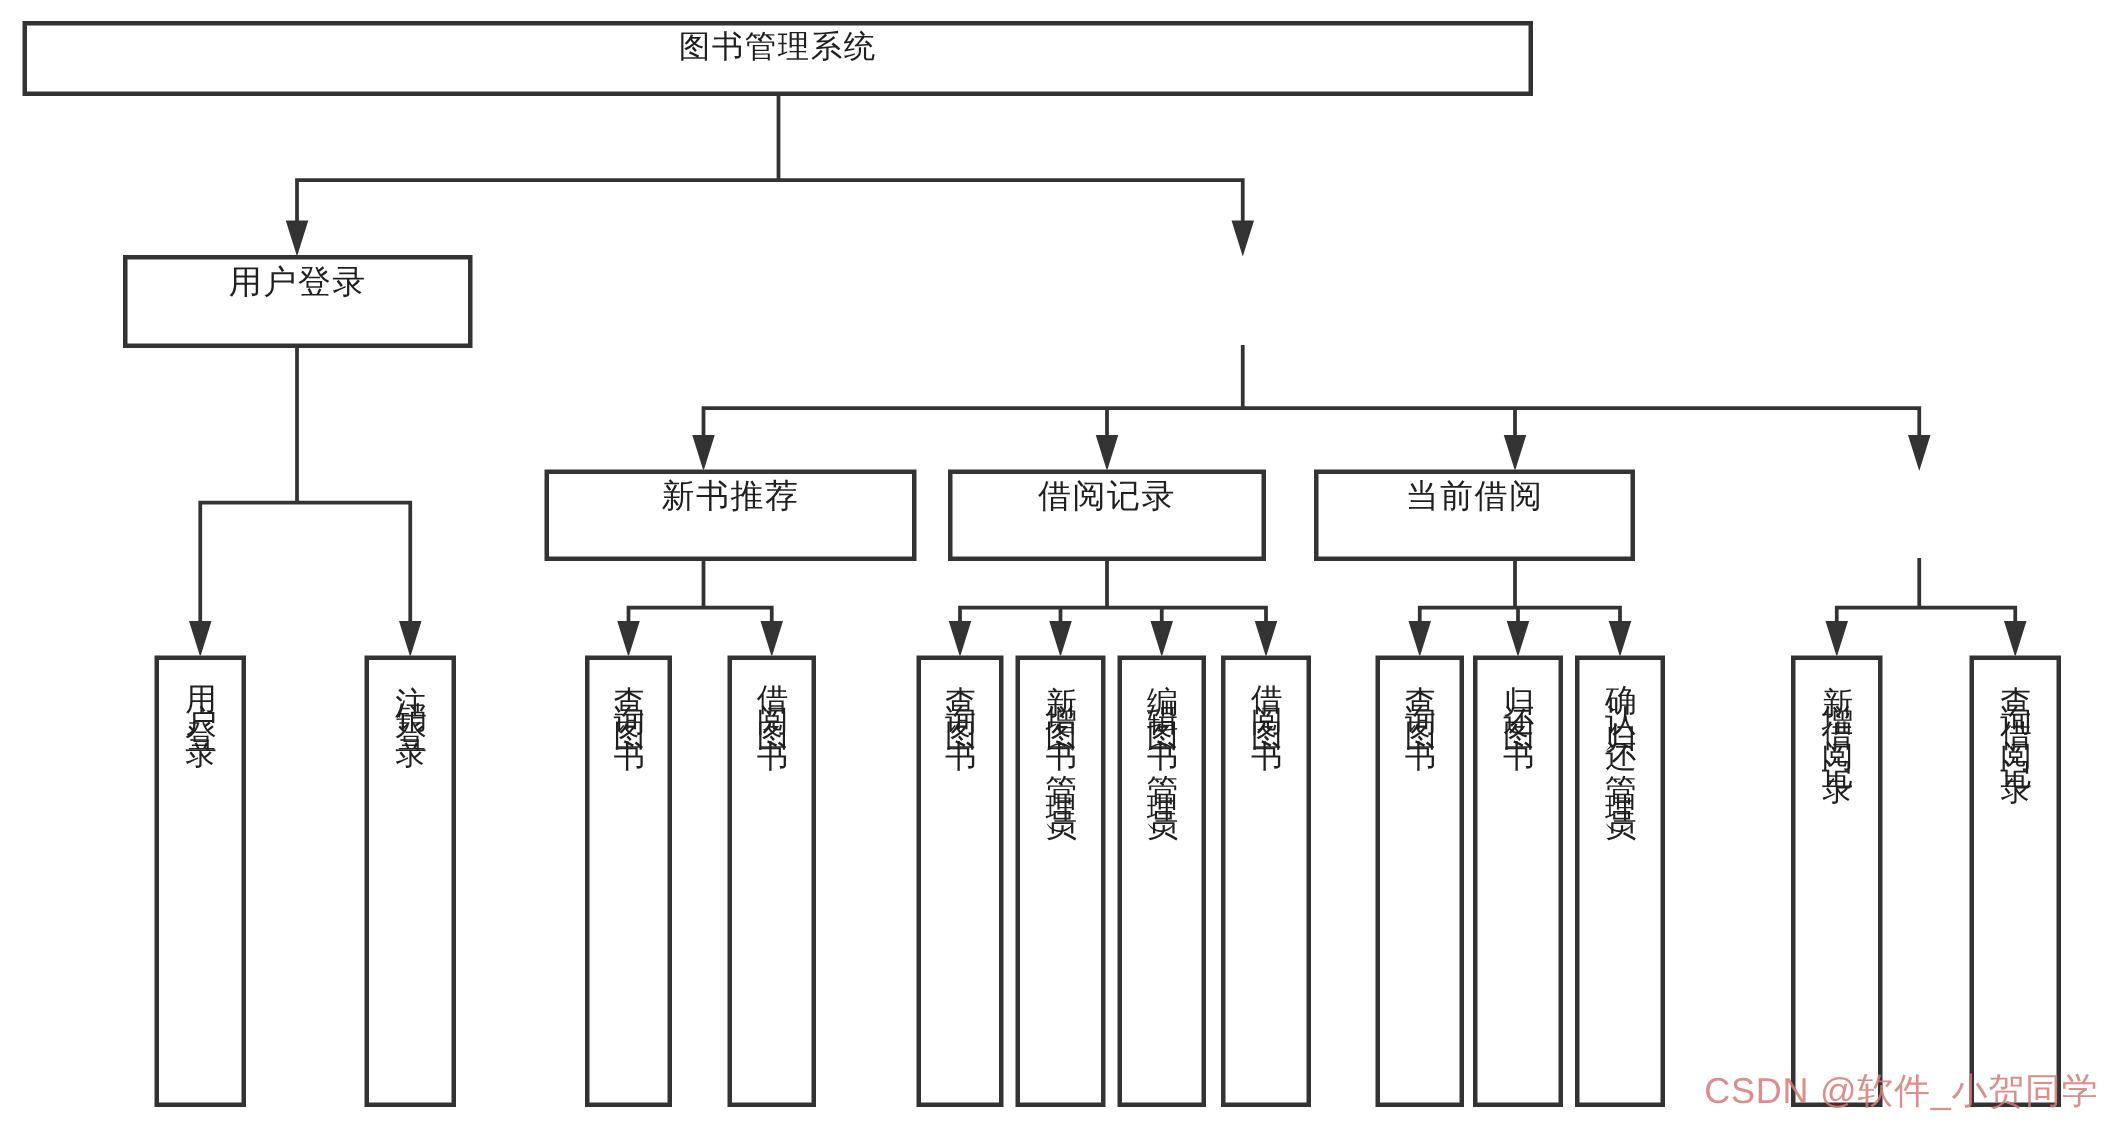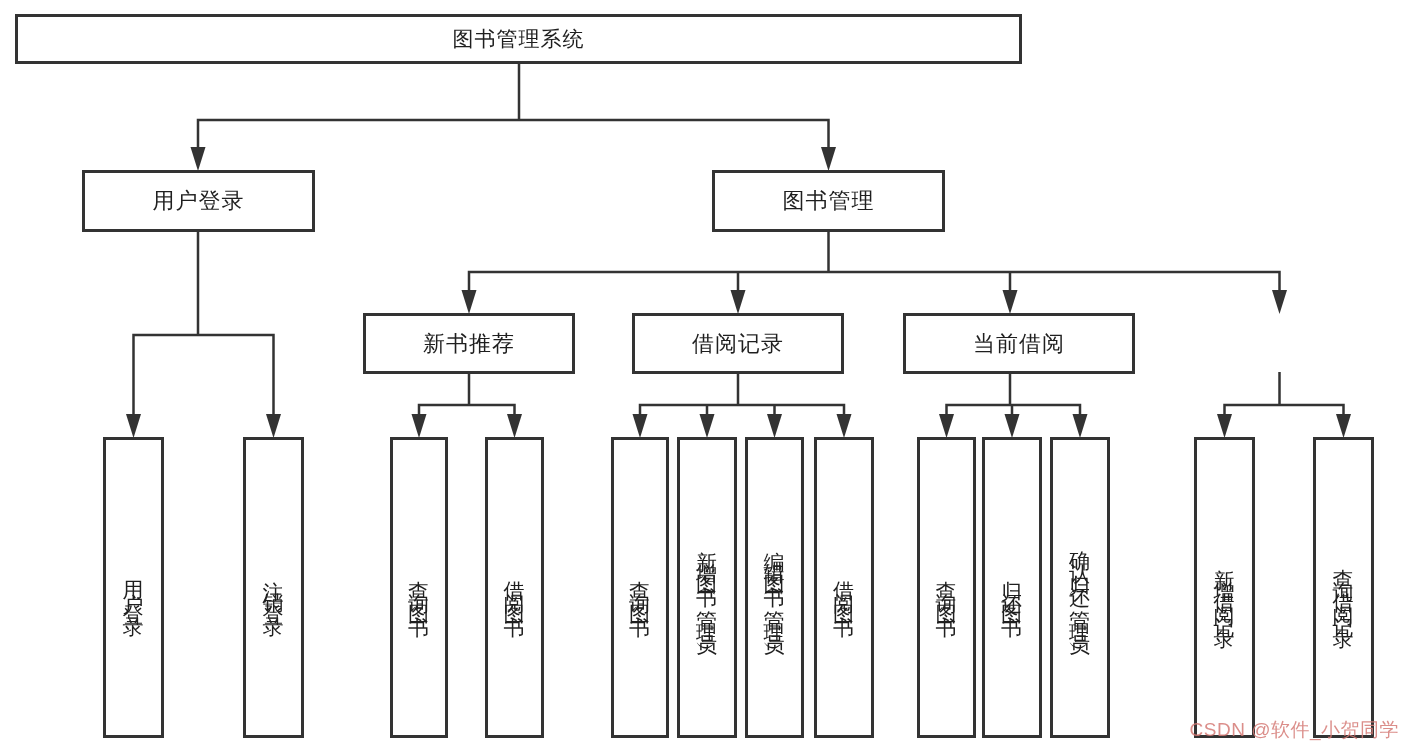--- a/index.html
+++ b/index.html
@@ -5,32 +5,32 @@
   html,body{margin:0;padding:0;background:#ffffff;}
   .canvas{
     position:relative;width:1405px;height:747px;background:#ffffff;
     font-family:"Liberation Sans",sans-serif;overflow:hidden;
   }
   .wires{position:absolute;left:0;top:0;width:1405px;height:747px;}
   .wire{stroke:#333333;stroke-width:2.5;fill:none;}
   .ah{fill:#333333;stroke:none;}
   .node{
     position:absolute;box-sizing:border-box;border:3px solid #333333;
-    background:#ffffff;display:flex;align-items:center;justify-content:center;
+    background:#ffffff;display:flex;align-items:flex-start;justify-content:center;
     color:#1f1f1f;
   }
   .node.h span{font-size:22px;letter-spacing:1px;white-space:nowrap;}
   .node.root span{font-size:21px;letter-spacing:1px;}
   .node.v span{
     writing-mode:vertical-rl;text-orientation:mixed;
     font-size:21px;letter-spacing:12px;line-height:1;white-space:nowrap;
   }
   .watermark{
     position:absolute;right:6px;bottom:4px;z-index:5;
-    font-size:19px;color:rgba(213,122,117,0.85);letter-spacing:0.5px;
+    font-size:24px;color:rgba(213,122,117,0.85);letter-spacing:0.5px;
     pointer-events:none;white-space:nowrap;
   }
 </style>
 </head>
 <body>
 
 <div class="canvas">
 
   <svg class="wires" width="1405" height="747" viewBox="0 0 1405 747" xmlns="http://www.w3.org/2000/svg">
 
@@ -68,31 +68,28 @@
     <polygon class="ah" points="1336,414 1351,414 1343.5,438"></polygon>
   </svg>
 
   <div class="node h root" style="left:15px;top:14px;width:1007px;height:50px">
     <span>图书管理系统</span>
   </div>
 
   <div class="node h" style="left:82px;top:170px;width:233px;height:62px">
     <span>用户登录</span>
   </div>
-  <div class="node h" style="left:712px;top:170px;width:233px;height:62px">
-    <span>图书管理</span>
-  </div>
 
-  <div class="node h" style="left:363px;top:313px;width:212px;height:61px">
+  <div class="node h" style="left:363px;top:313px;width:248px;height:61px">
     <span>新书推荐</span>
   </div>
   <div class="node h" style="left:632px;top:313px;width:212px;height:61px">
     <span>借阅记录</span>
   </div>
-  <div class="node h" style="left:903px;top:313px;width:232px;height:61px">
+  <div class="node h" style="left:876px;top:313px;width:214px;height:61px">
     <span>当前借阅</span>
   </div>
 
   <div class="node v" style="left:103px;top:437px;width:61px;height:301px">
     <span>用户登录</span>
   </div>
   <div class="node v" style="left:243px;top:437px;width:61px;height:301px">
     <span>注销登录</span>
   </div>
 

